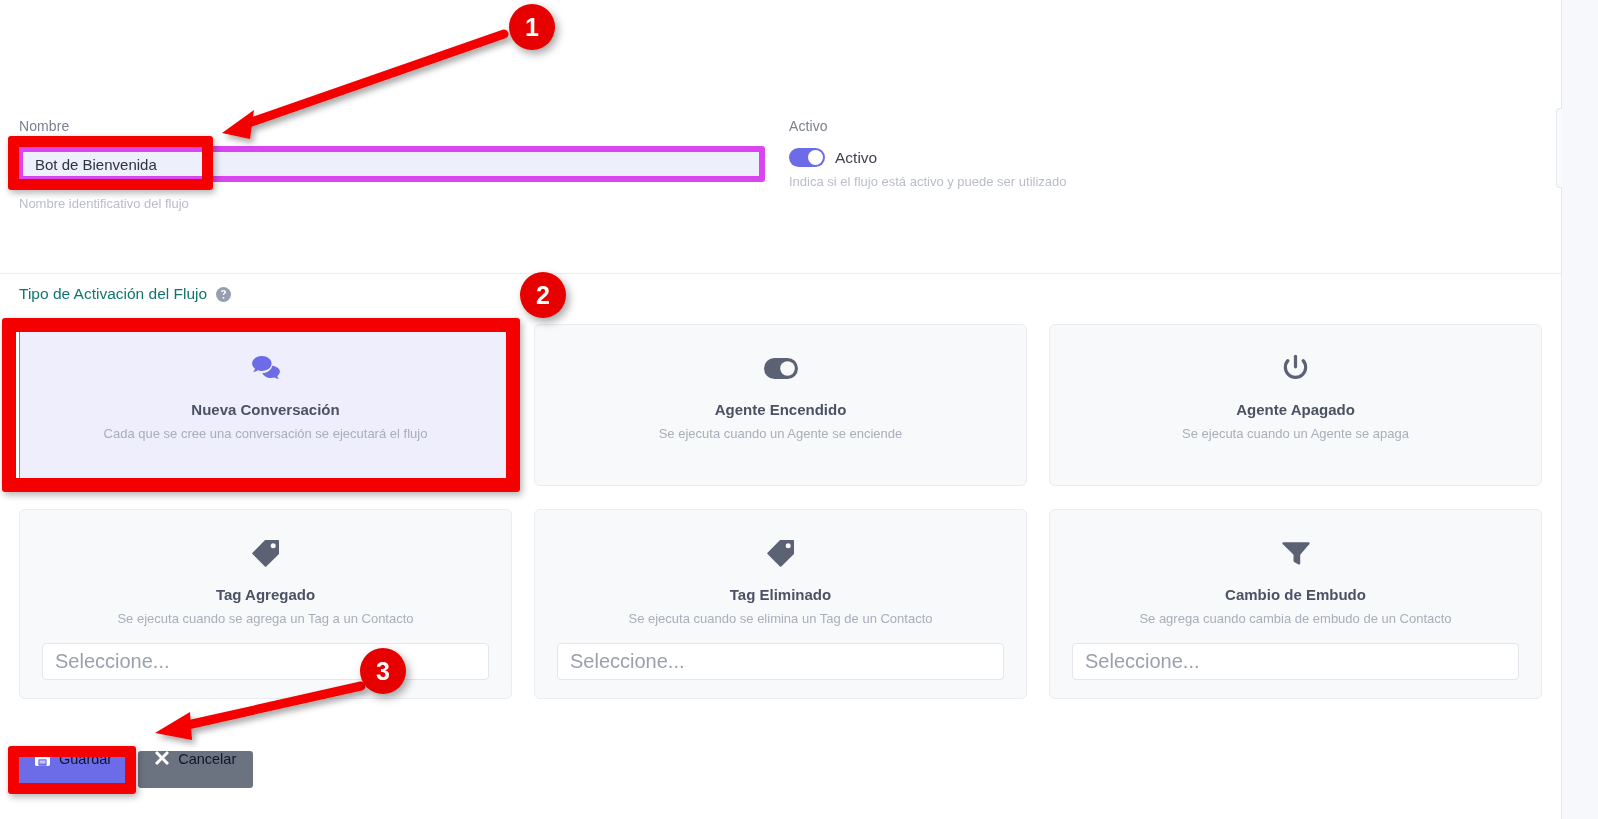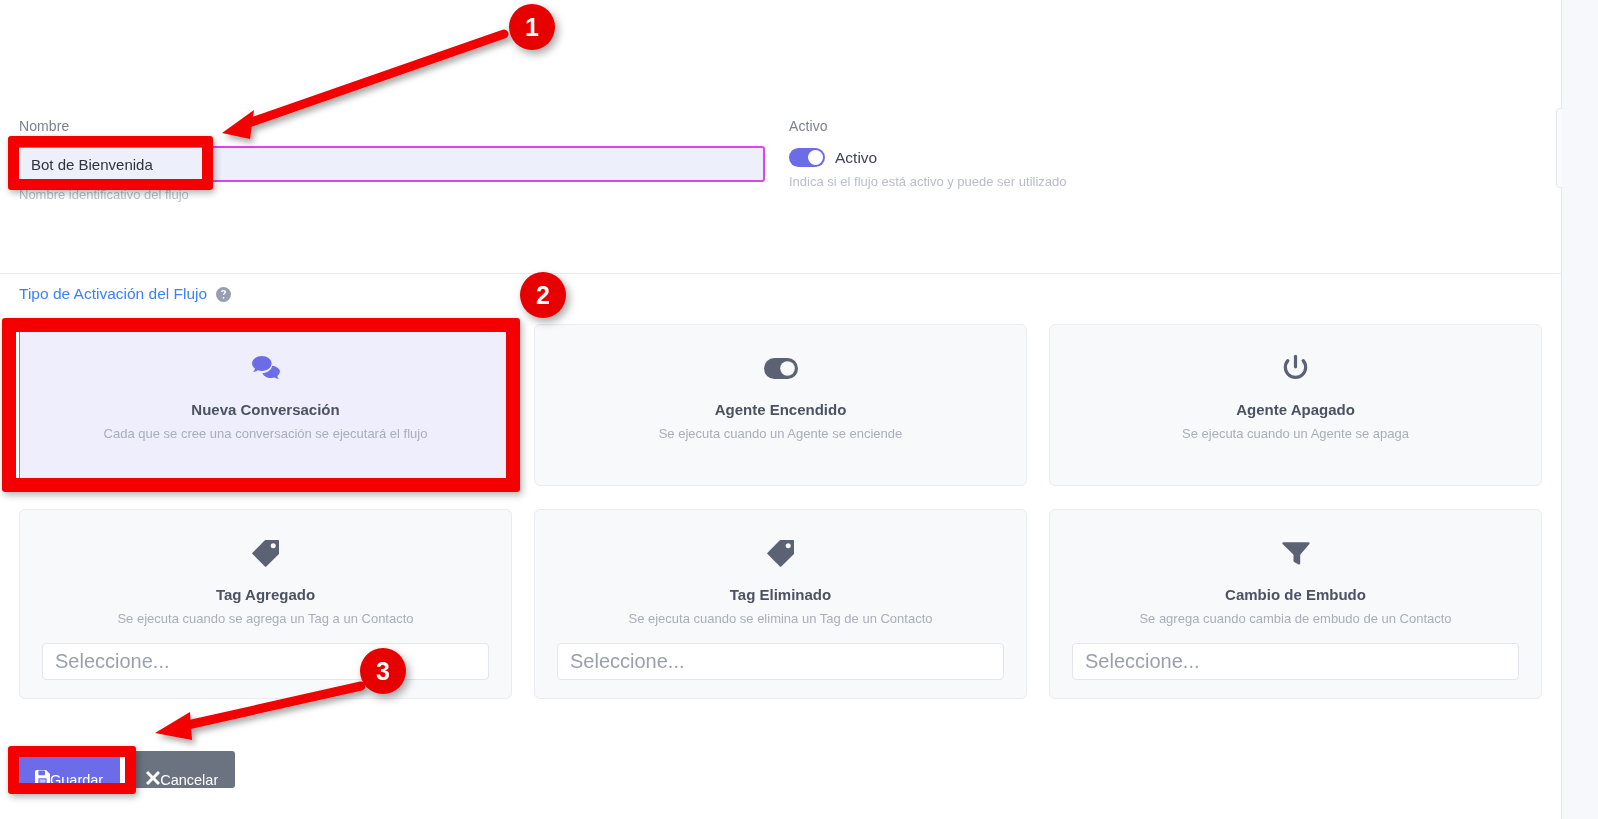--- a/index.html
+++ b/index.html
@@ -62,21 +62,21 @@
   }
 
   
   .name-input {
     position: absolute;
     left: 17px;
     top: 146px;
     width: 748px;
     height: 36px;
     background: #edf0fa;
-    border: 2px solid #d946ef;
+    border: 6px solid #d946ef;
     border-radius: 3px;
     font-size: 15px;
     color: #2f3340;
     padding: 0 12px;
     font-family: "Liberation Sans", sans-serif;
     outline: none;
   }
 
   
   .toggle-row {
@@ -124,21 +124,21 @@
   .section-head {
     position: absolute;
     left: 19px;
     top: 285px;
     display: flex;
     align-items: center;
     gap: 9px;
   }
   .section-head .title {
     font-size: 15.5px;
-    color: #3b82f6;
+    color: #0f766e;
   }
   .help-icon {
     width: 15px;
     height: 15px;
     display: inline-block;
     color: #98a0b0;
   }
 
   
   .grid {
@@ -204,28 +204,29 @@
     position: absolute;
     left: 18px;
     top: 751px;
     display: flex;
     align-items: stretch;
     gap: 0px;
   }
   .btn {
     height: 37px;
     display: flex;
-    align-items: flex-end;
+    align-items: flex-start;
+    gap: 9px;
     padding: 0 17px;
     font-size: 14.5px;
     border: none;
     border-radius: 3px;
     cursor: pointer;
     font-family: "Liberation Sans", sans-serif;
-    color: #ffffff;
+    color: #0f172a;
   }
   .btn-save { background: #6c6ce8; }
   .btn-cancel { background: #6b7280; margin-left: 9px; }
   .btn svg { flex: none; }
 
   
   .hl {
     position: absolute;
     border: 14px solid #f40000;
     border-radius: 3px;
@@ -265,21 +266,21 @@
 <body>
 
 <div id="root">
 
   <div class="page-gutter"></div>
   <div class="page-edge"></div>
   <div class="edge-stub"></div>
 
   <div class="field-label" style="left:19px; top:118px;">Nombre</div>
   <input class="name-input" type="text" value="Bot de Bienvenida" style="">
-  <div class="field-hint" style="left:19px; top:187px;">Nombre identificativo del flujo</div>
+  <div class="field-hint" style="left:19px; top:196px;">Nombre identificativo del flujo</div>
 
   <div class="field-label" style="left:789px; top:118px;">Activo</div>
   <div class="toggle-row">
     <div class="toggle">
       <div class="knob"></div>
     </div>
     <span class="toggle-label">Activo</span>
   </div>
   <div class="field-hint" style="left:789px; top:174px;">Indica si el flujo está activo y puede ser utilizado</div>
 

